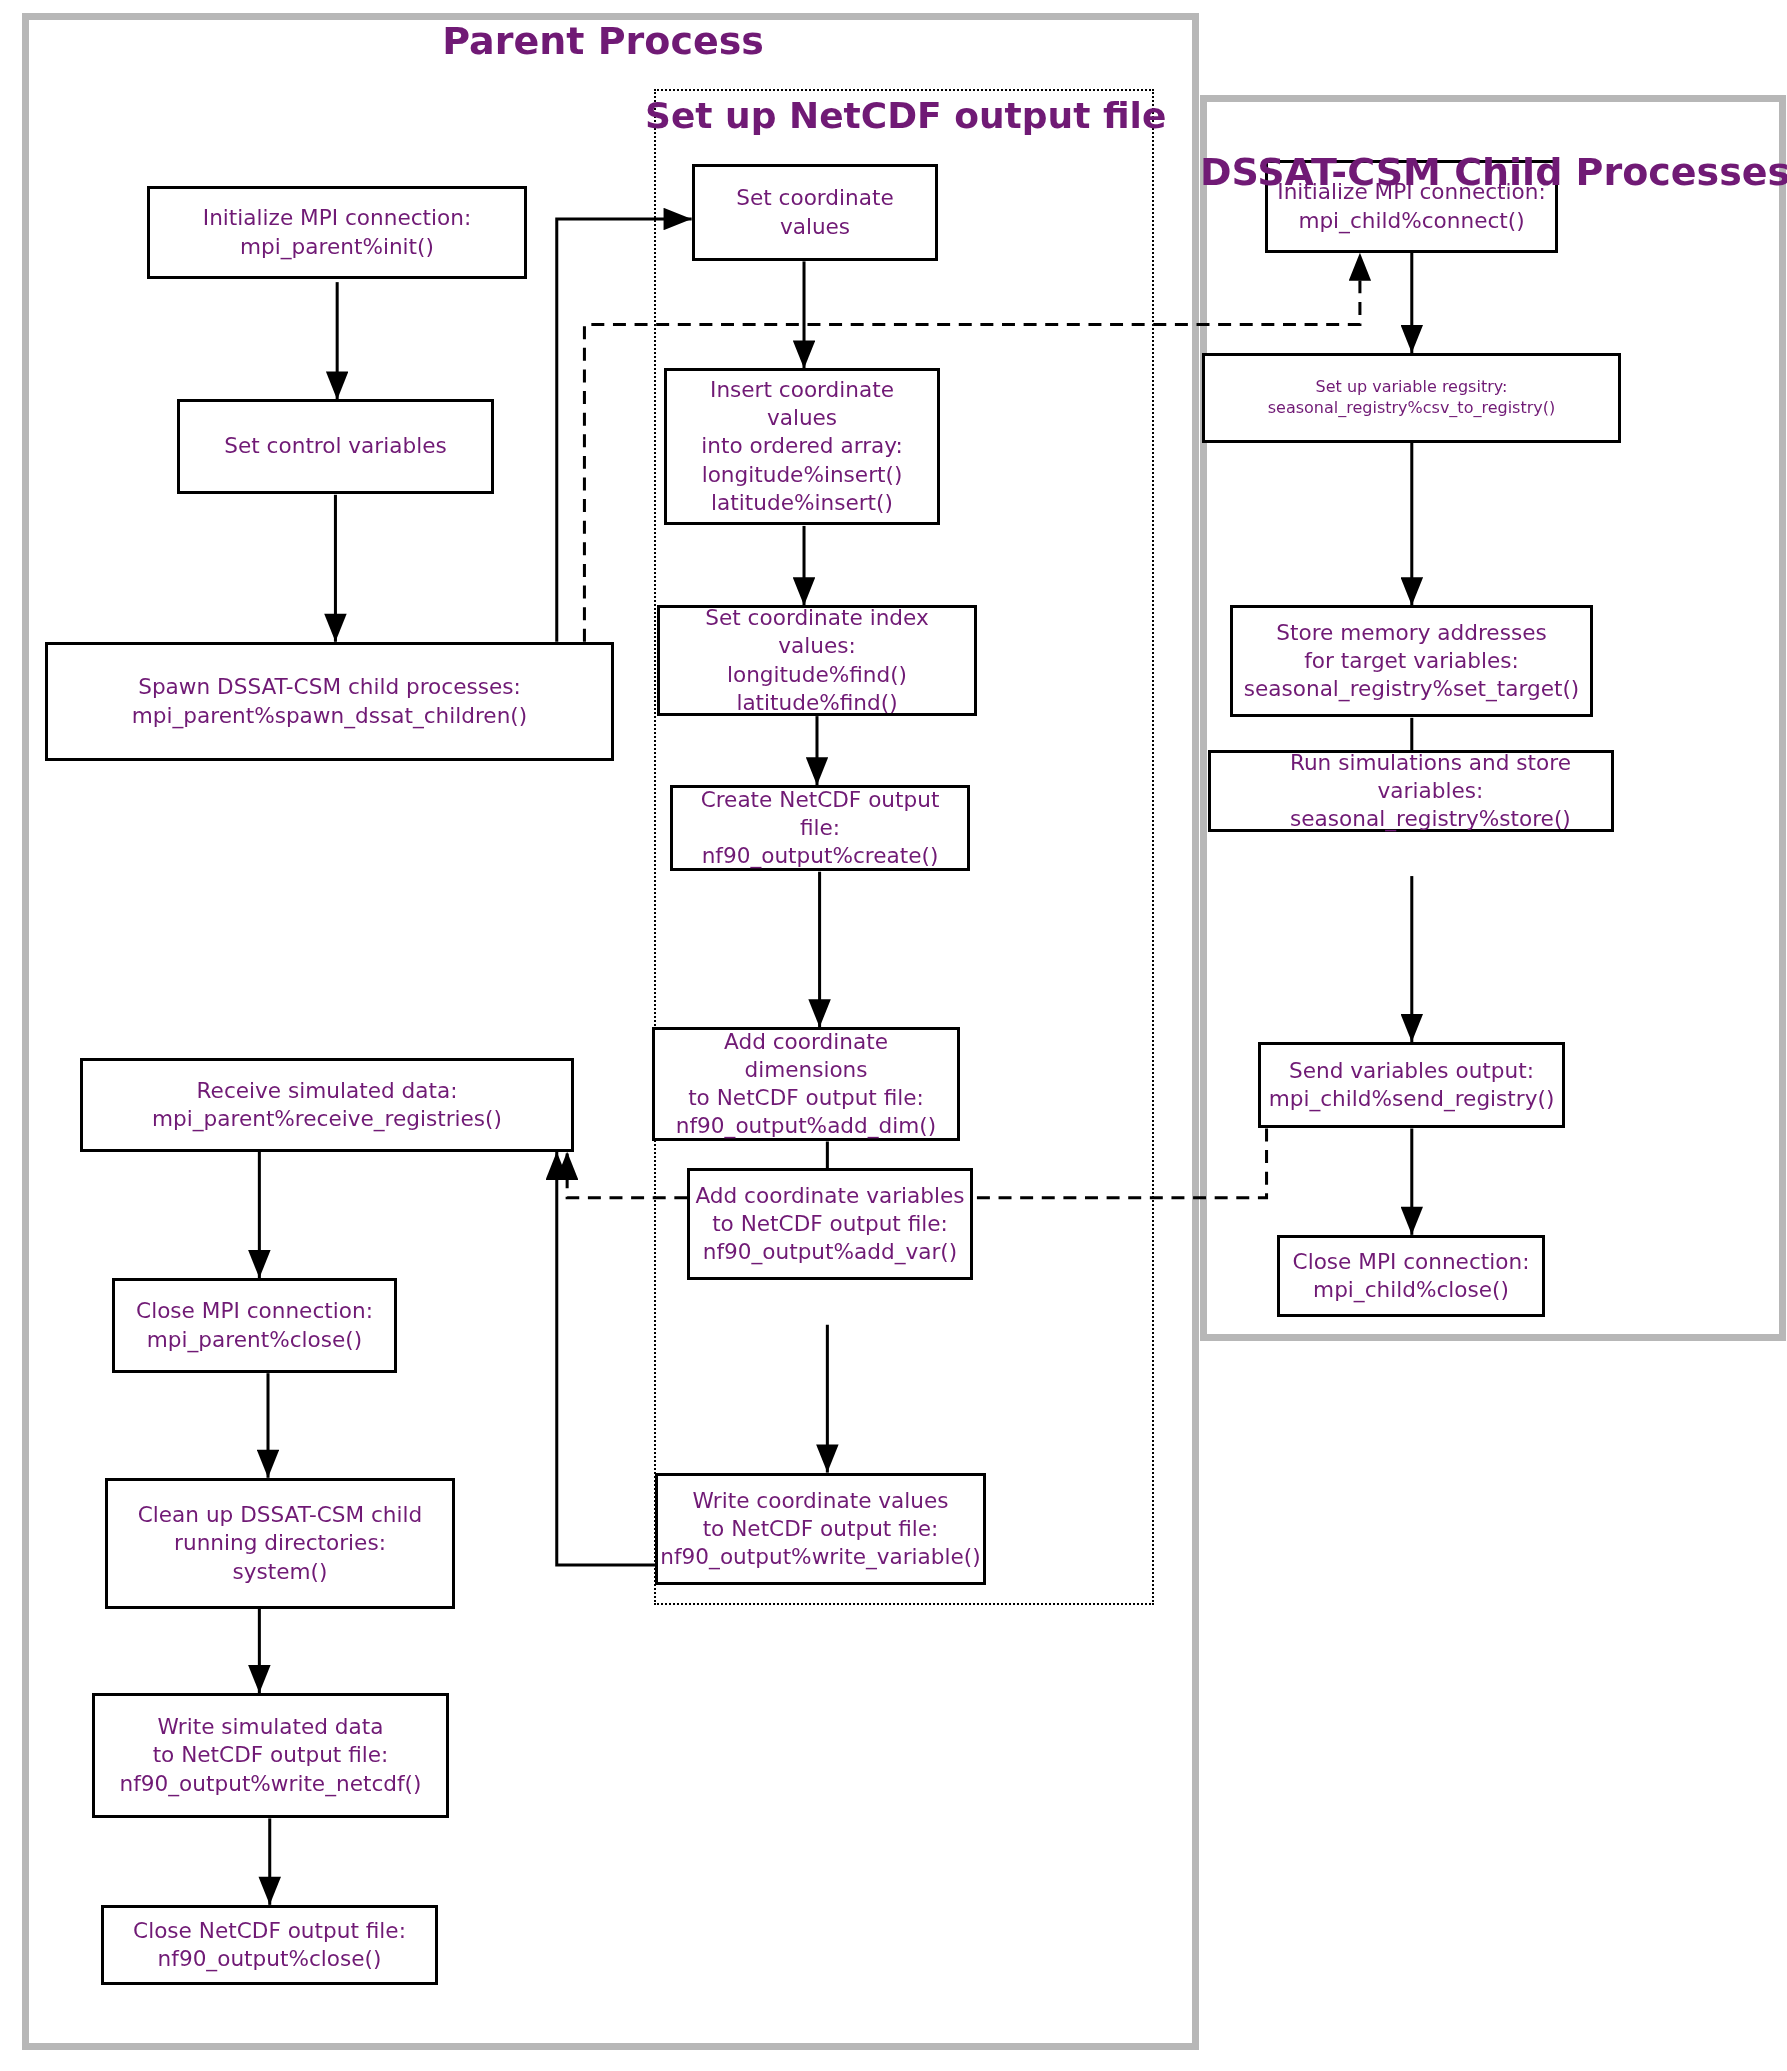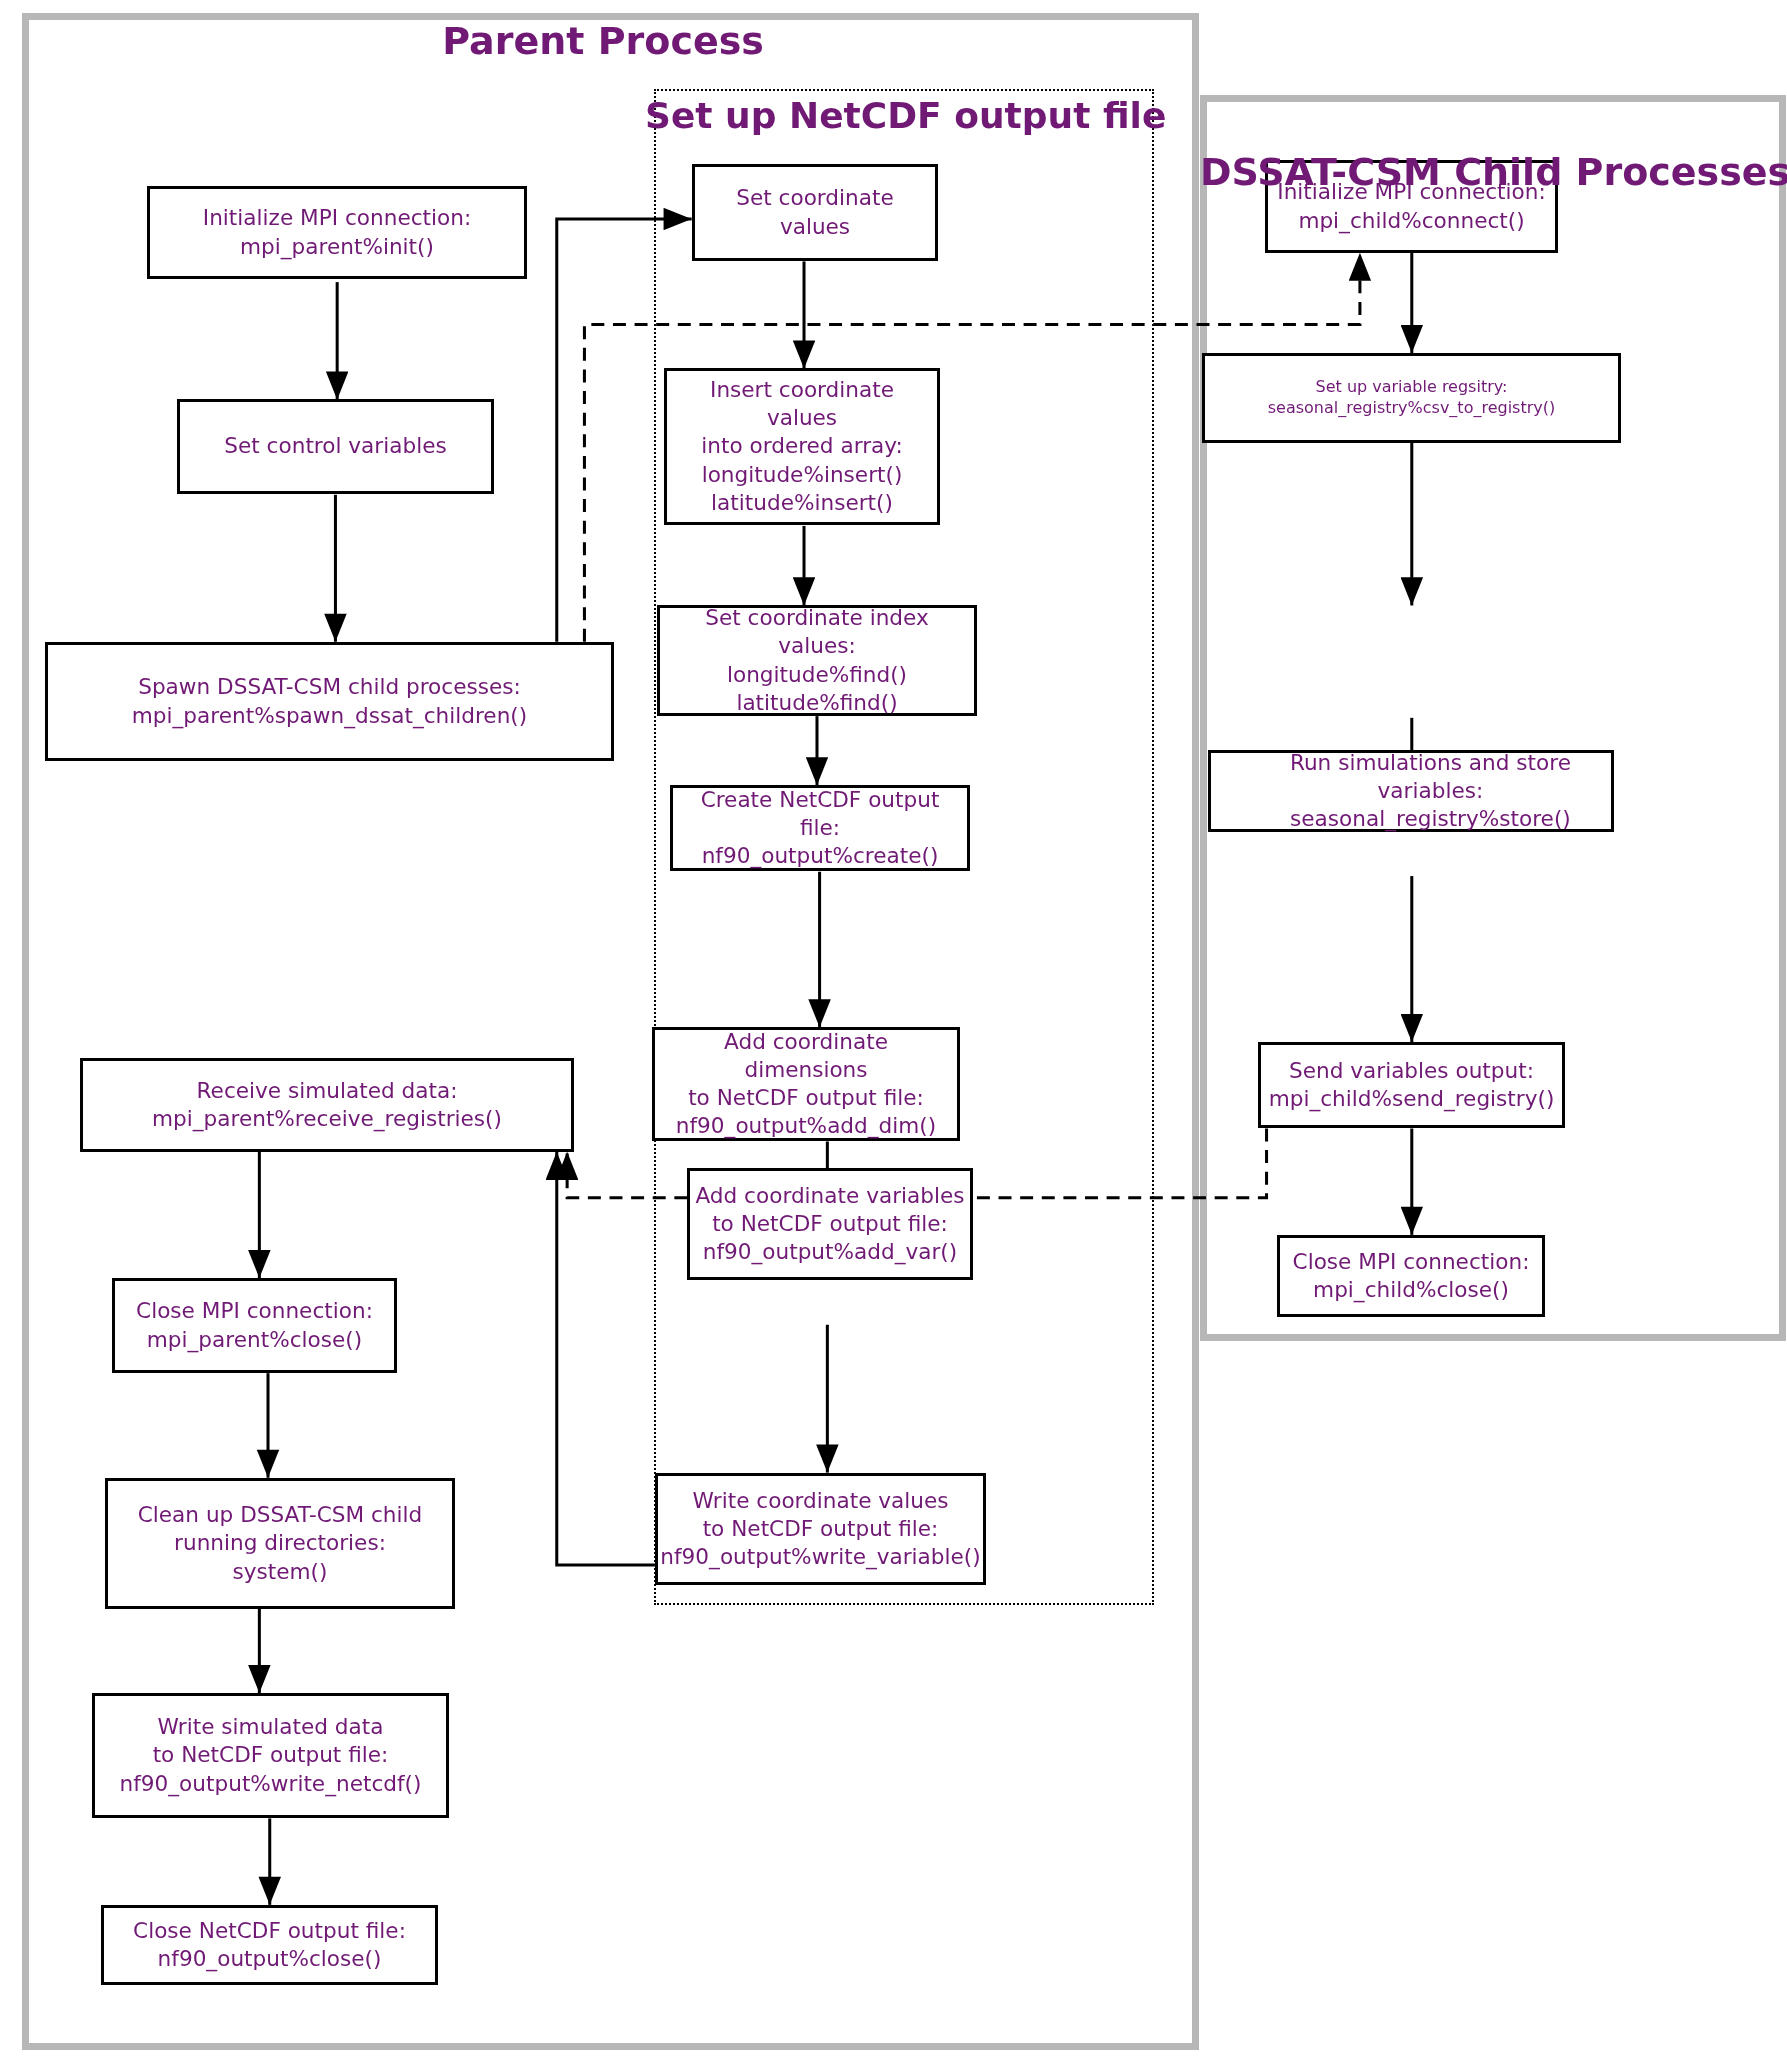--- a/index.html
+++ b/index.html
@@ -127,20 +127,23 @@
 to NetCDF output file:
 nf90_output%add_var()</div>
   <div class="node" style="left:655px;top:1473px;width:331px;height:112px;">Write coordinate values
 to NetCDF output file:
 nf90_output%write_variable()</div>
 
   <div class="node" style="left:1265px;top:160px;width:293px;height:93px;">Initialize MPI connection:
 mpi_child%connect()</div>
   <div class="node" style="left:1202px;top:353px;width:419px;height:90px;font-size:16px;">Set up variable regsitry:
 seasonal_registry%csv_to_registry()</div>
+  <div class="node" style="left:1230px;top:605px;width:363px;height:112px;">Store memory addresses
+for target variables:
+seasonal_registry%set_target()</div>
   <div class="node" style="left:1208px;top:750px;width:406px;height:82px;padding-left:44px;">Run simulations and store variables:
 seasonal_registry%store()</div>
   <div class="node" style="left:1258px;top:1042px;width:307px;height:86px;">Send variables output:
 mpi_child%send_registry()</div>
   <div class="node" style="left:1277px;top:1235px;width:268px;height:82px;">Close MPI connection:
 mpi_child%close()</div>
 
 </div>
 
 

